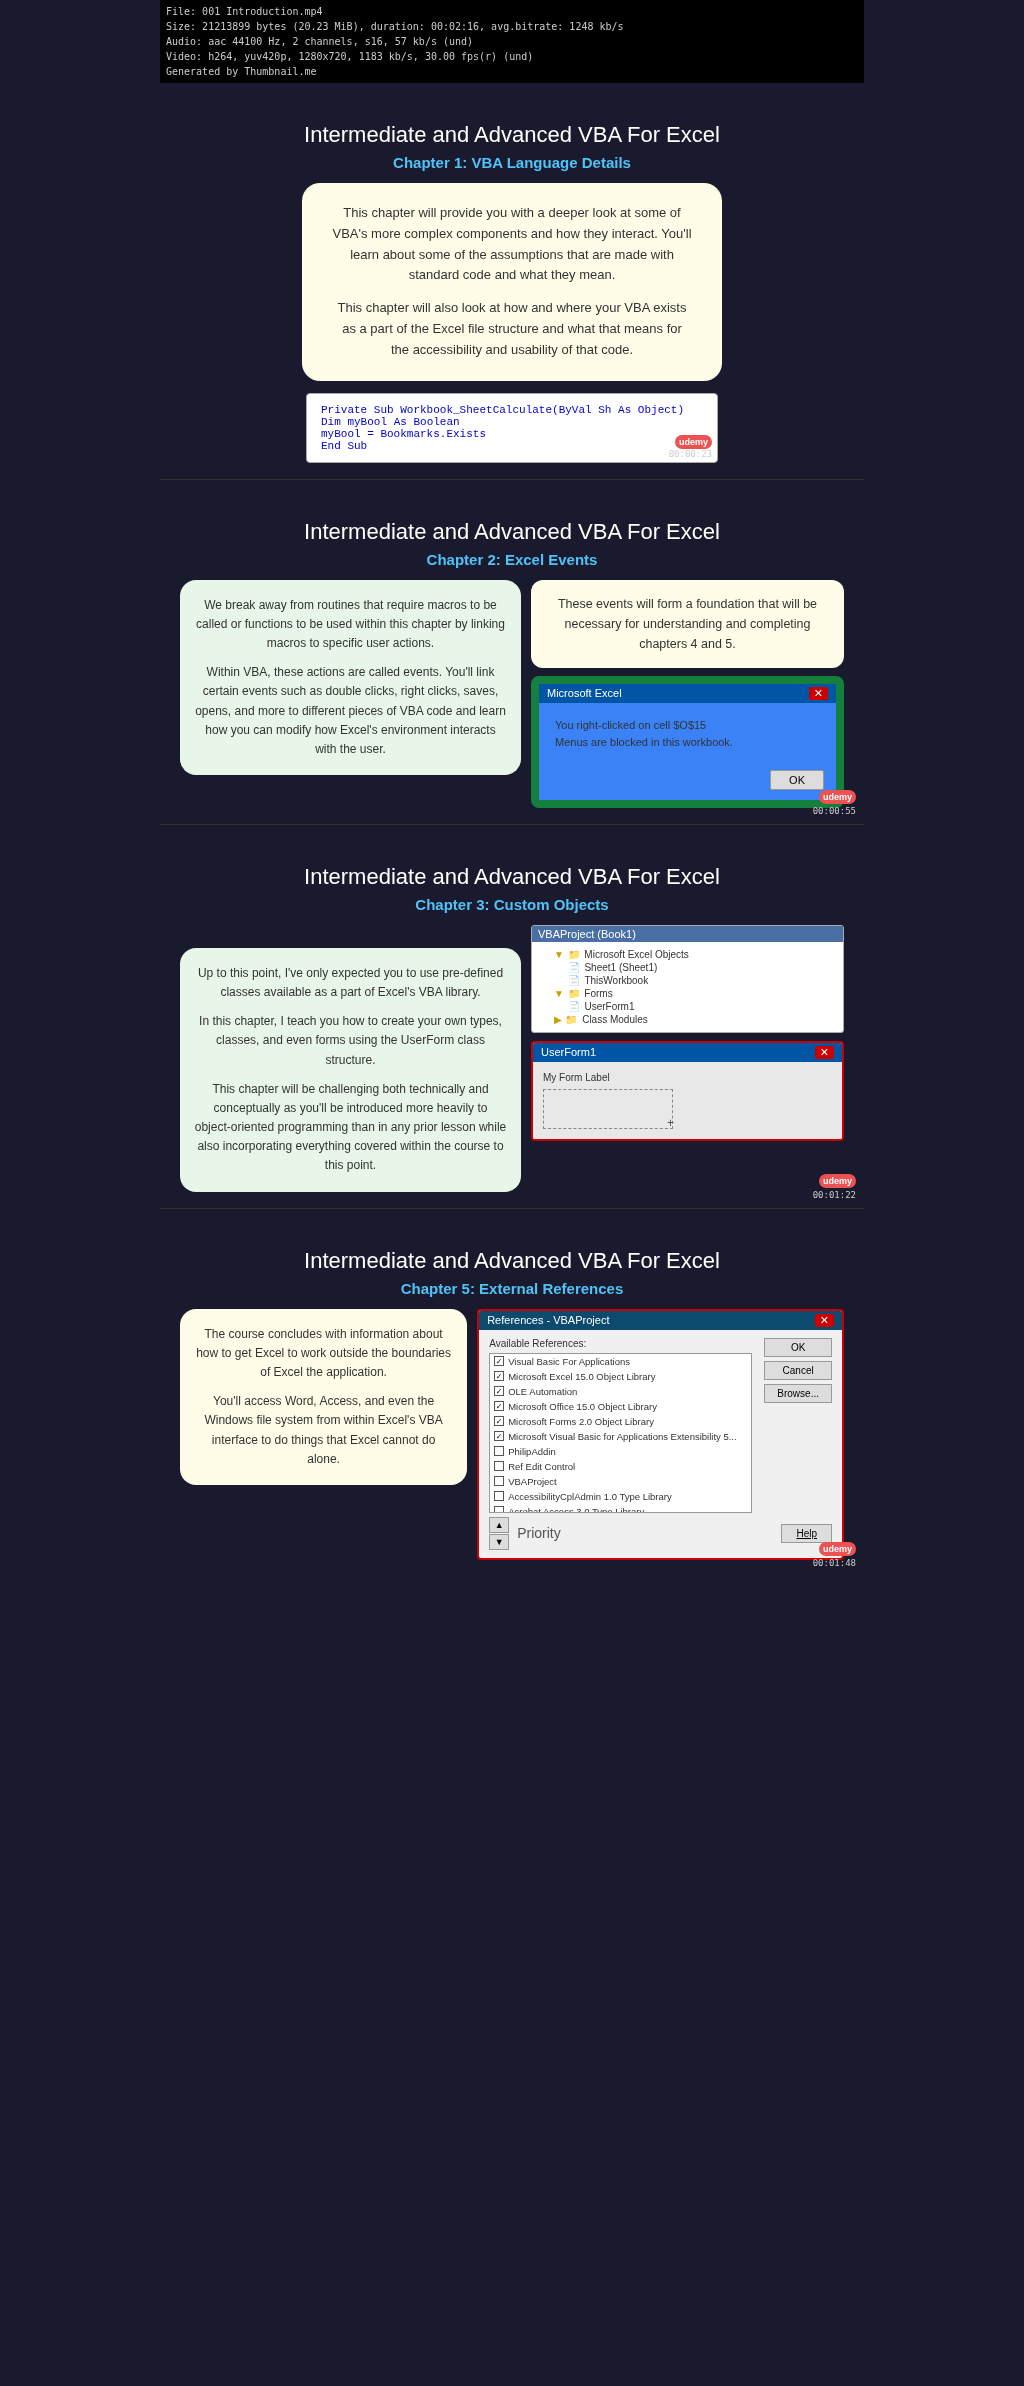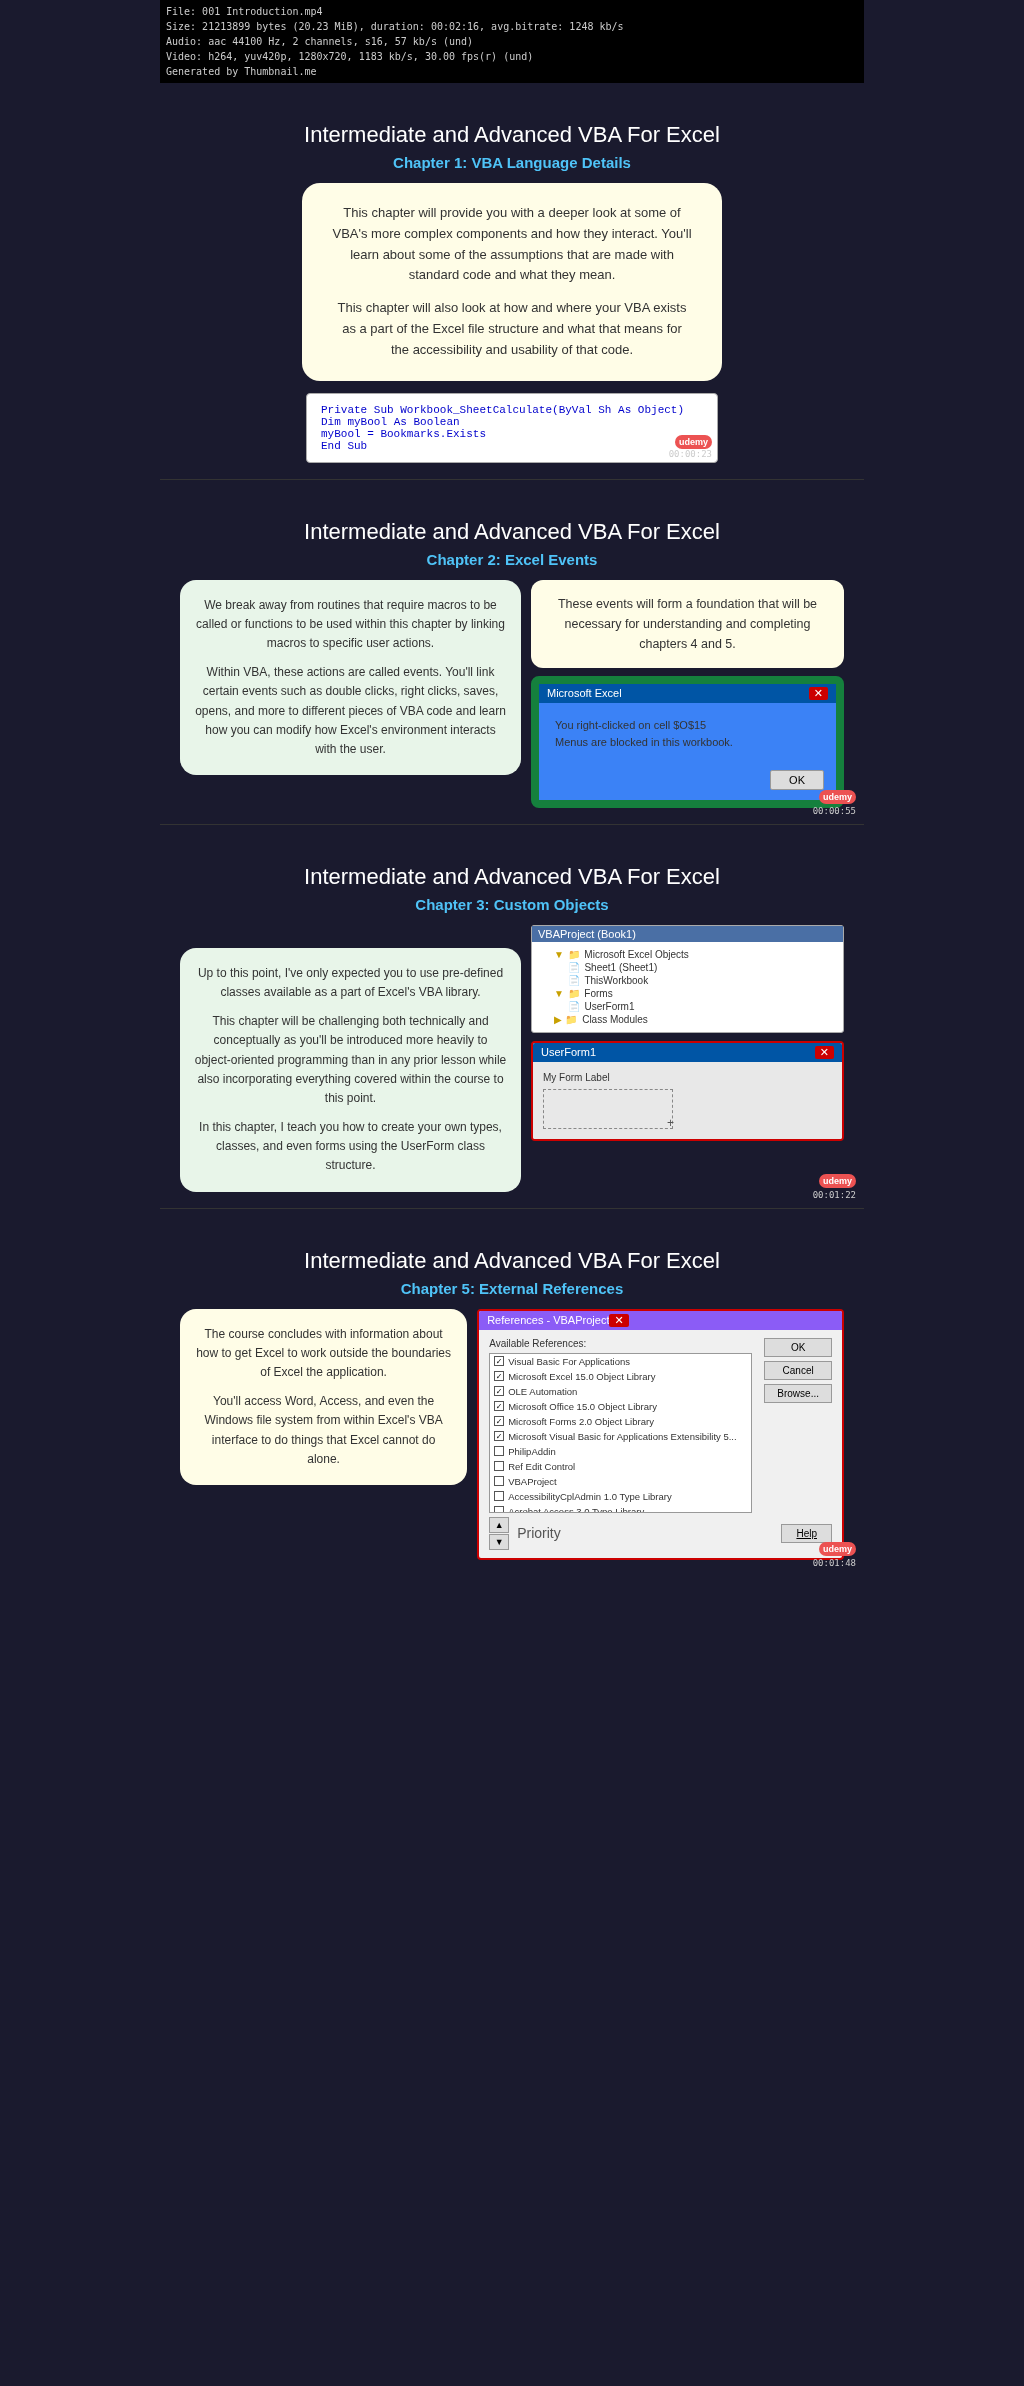--- a/index.html
+++ b/index.html
@@ -328,26 +328,26 @@
     .references-dialog {
       flex: 1.4;
       background: #f0f0f0;
       border: 2px solid #c00;
       border-radius: 4px;
       font-size: 10px;
       overflow: hidden;
     }
 
     .ref-titlebar {
-      background: #8b5cf6;
+      background: #0c4a6e;
       color: #fff;
       font-size: 11px;
       padding: 3px 8px;
       display: flex;
-      justify-content: flex-start;
+      justify-content: space-between;
       align-items: center;
     }
 
     .ref-label {
       font-size: 10px;
       color: #333;
       margin-bottom: 4px;
     }
 
     .ref-list {
@@ -518,22 +518,22 @@
 </div>
 
 <hr class="divider">
 
 <div class="section section-relative">
   <div class="section-title">Intermediate and Advanced VBA For Excel</div>
   <div class="chapter-title">Chapter 3: Custom Objects</div>
   <div class="ch3-row">
     <div class="ch3-left">
       <p>Up to this point, I've only expected you to use pre-defined classes available as a part of Excel's VBA library.</p>
+      <p>In this chapter, I teach you how to create your own types, classes, and even forms using the UserForm class structure.</p>
       <p>This chapter will be challenging both technically and conceptually as you'll be introduced more heavily to object-oriented programming than in any prior lesson while also incorporating everything covered within the course to this point.</p>
-      <p>In this chapter, I teach you how to create your own types, classes, and even forms using the UserForm class structure.</p>
     </div>
     <div class="ch3-right">
       <div class="vba-project-box">
         <div class="proj-title">
           <span>VBAProject (Book1)</span>
         </div>
         <div class="tree-item">
           <span style="color:#c8a000;">▼</span>
           <span style="color:#c8a000;">📁</span>
           <span>Microsoft Excel Objects</span>

